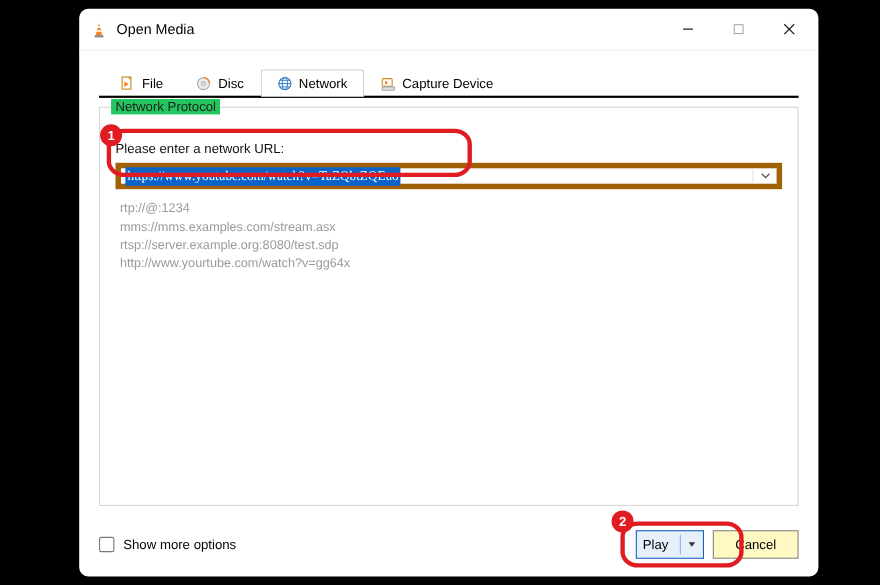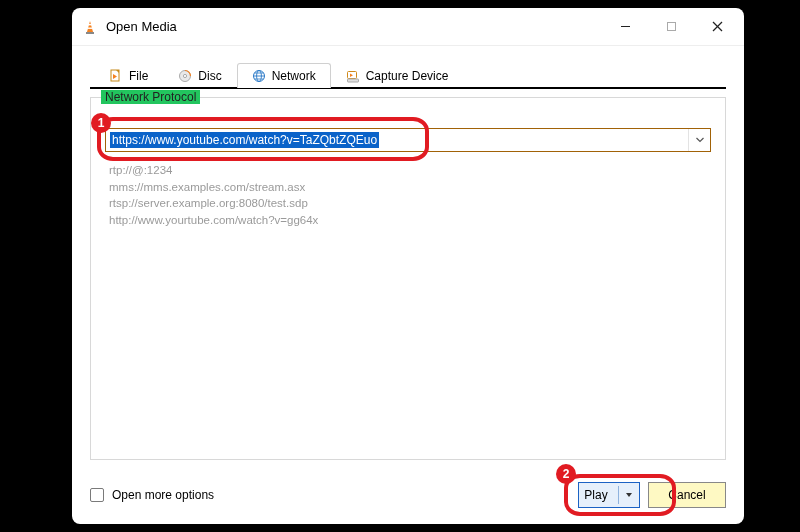--- a/index.html
+++ b/index.html
@@ -93,23 +93,24 @@
       font-size: 12px;
       color: #222;
     }
     .field-label {
       font-size: 12px;
       color: #111;
       margin-bottom: 6px;
     }
     .combo {
       display: flex;
-      border: 1px solid #a16207;
+      border: 5px solid #a16207;
       height: 24px;
       width: 100%;
+      font-family: Liberation Serif, serif;
     }
     .url-highlight {
       background: #0a63c9;
       color: #fff;
       padding: 1px 2px;
       font-size: 12px;
       font-family: inherit;
       display: inline-block;
       pointer-events: none;
     }
@@ -273,20 +274,21 @@
               <polygon points="4,4.5 4,8 7,6.2" fill="#f58220"></polygon>
             </svg>
         </span>
         <span>Capture Device</span>
       </div>
     </div>
 
     <div class="group">
       <div class="group-title">Network Protocol</div>
 
+      <div class="field-label">Please enter a network URL:</div>
 
       <div class="combo">
         <div class="combo-input-wrap">
           <span class="url-highlight">https://www.youtube.com/watch?v=TaZQbtZQEuo</span>
         </div>
         <div class="combo-arrow">
           <svg width="10" height="10" viewBox="0 0 10 10">
               <polyline points="1.5,3 5,6.5 8.5,3" fill="none" stroke="#555" stroke-width="1.2"></polyline>
             </svg>
         </div>
@@ -300,21 +302,21 @@
       </div>
 
       <div class="annot-ring" style="top:19px; left:6px; width:332px; height:44px;"></div>
       <div class="annot-badge" style="top:15px; left:0px;">1</div>
     </div>
   </div>
 
   <div class="footer">
     <div class="chk-wrap">
       <div class="chk"></div>
-      <span>Open more options</span>
+      <span>Show more options</span>
     </div>
     <div class="buttons" style="position:relative;">
       <div class="annot-ring" style="top:-8px; left:-14px; width:112px; height:42px;"></div>
       <div class="annot-badge" style="top:-18px; left:-22px;">2</div>
       <div class="btn btn-play">
         <span class="label">Play</span>
         <span class="divider"></span>
         <span class="arrow">
           <svg width="8" height="8" viewBox="0 0 8 8">
               <polygon points="1,2 7,2 4,6" fill="#333"></polygon>

